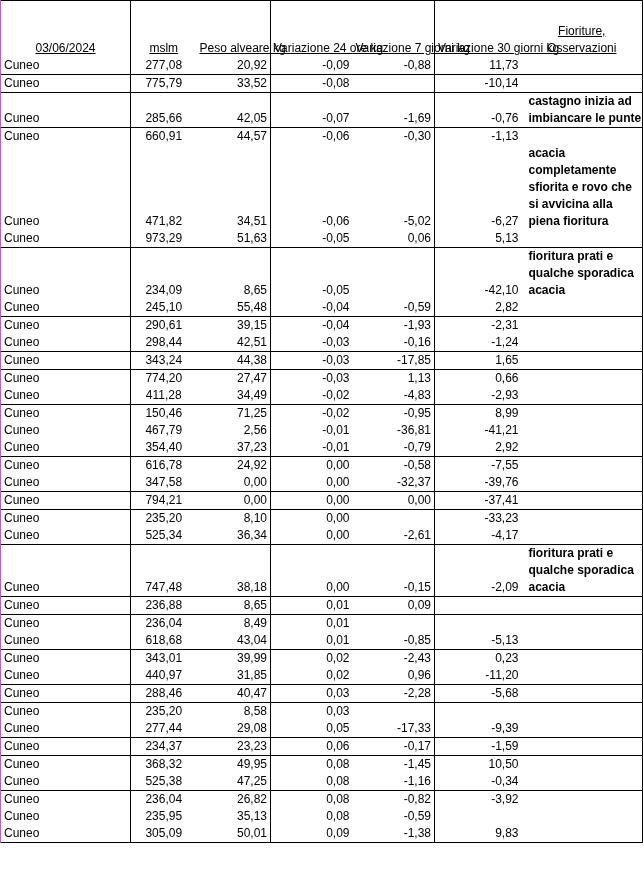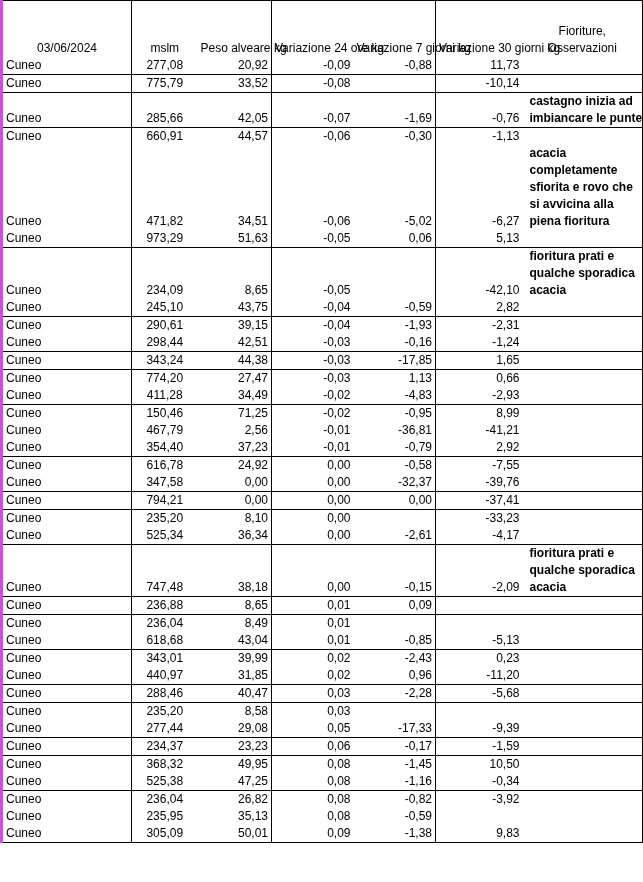--- a/index.html
+++ b/index.html
@@ -8,23 +8,23 @@
   table.sheet { position: absolute; left: 0; top: 0; width: 643px; border-collapse: collapse; table-layout: fixed; }
   table.sheet td, table.sheet th { padding: 0 3px; line-height: 17px; vertical-align: bottom; white-space: nowrap; overflow: visible; }
   th { font-weight: normal; }
   .c0 { width: 124px; text-align: left; }
   .c1 { width: 60px; text-align: center; }
   .c2 { width: 68px; text-align: right; }
   .c3 { width: 73px; text-align: right; }
   .c4 { width: 73px; text-align: right; }
   .c5 { width: 72px; text-align: right; }
   .c6 { text-align: left; white-space: normal !important; }
-  .hdr th { height: 56px; text-align: center; white-space: normal; line-height: 16px; padding-bottom: 0; }
+  .hdr th { height: 56px; text-align: center; white-space: normal; line-height: 16px; padding-bottom: 0; text-decoration: underline; }
   .hdr th.c0 { text-align: center; }
-  .bl { border-left: 3px solid #d946ef; }
+  .bl { border-left: 1px solid #d946ef; }
   .br { border-right: 1px solid #000; }
   tbody.grp { border-top: 1px solid #000; border-bottom: 1px solid #000; }
   thead { border-top: 1px solid #000; }
   .note { display: block; width: 116px; padding-left: 4px; line-height: 17px; font-weight: bold; }
 </style>
 </head>
 <body>
 
 <table class="sheet">
   <colgroup>
@@ -130,21 +130,21 @@
         <td class="c3">-0,05</td>
         <td class="c4 br"></td>
         <td class="c5">-42,10</td>
         <td class="c6 br">
           <span class="note">fioritura prati e qualche sporadica acacia</span>
         </td>
       </tr>
       <tr>
         <td class="c0 bl br">Cuneo</td>
         <td class="c1">245,10</td>
-        <td class="c2 br">43,75</td>
+        <td class="c2 br">55,48</td>
         <td class="c3">-0,04</td>
         <td class="c4 br">-0,59</td>
         <td class="c5">2,82</td>
         <td class="c6 br">
           <span class="note"></span>
         </td>
       </tr>
     </tbody>
     <tbody class="grp">
       <tr>

